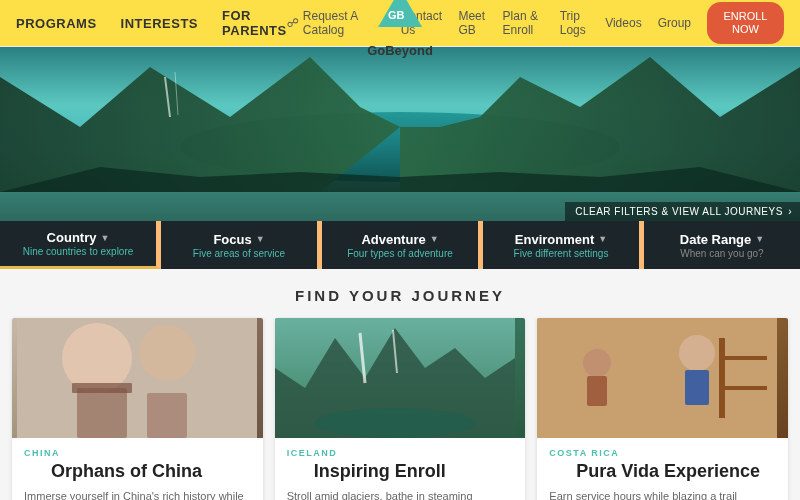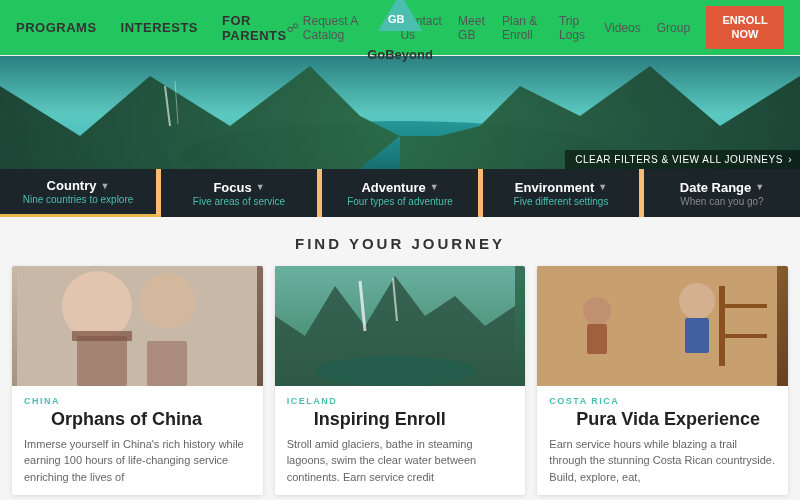--- a/index.html
+++ b/index.html
@@ -1,25 +1,25 @@
 <!DOCTYPE html>
 <html><head>
   <meta charset="utf-8">
   <style>
     * { margin: 0; padding: 0; box-sizing: border-box; }
     body { font-family: Arial, sans-serif; width: 800px; height: 500px; overflow: hidden; background: #f5f5f5; }
 
     
     .top-bar {
-      background: #22c55e;
+      background: #fde047;
       display: flex;
       align-items: center;
       justify-content: space-between;
       padding: 0 16px;
-      height: 56px;
+      height: 47px;
       border-bottom: 1px solid #eee;
       position: relative;
       z-index: 10;
     }
     .top-bar-left { display: flex; align-items: center; gap: 24px; }
     .top-bar-left a { text-decoration: none; color: #333; font-size: 13px; font-weight: 600; letter-spacing: 0.5px; text-transform: uppercase; }
     .top-bar-center {
       position: absolute;
       left: 50%;
       transform: translateX(-50%);
@@ -42,36 +42,37 @@
       left: -12px;
       color: #fff;
       font-size: 11px;
       font-weight: bold;
     }
     .logo-text { font-size: 13px; font-weight: 600; color: #333; margin-top: 6px; }
     .enroll-btn {
       background: #e05a3a;
       color: #fff;
       font-size: 11px;
-      font-weight: bold;
+      font-weight: normal;
       padding: 8px 10px;
       text-decoration: none;
       text-transform: uppercase;
       text-align: center;
       line-height: 1.2;
+      border-radius: 14px;
     }
     .utility-links { display: flex; gap: 12px; align-items: center; }
     .utility-links a { color: #555; text-decoration: none; font-size: 12px; display: flex; align-items: center; gap: 4px; }
     .second-nav { display: flex; gap: 16px; align-items: center; }
     .second-nav a { color: #555; text-decoration: none; font-size: 12px; }
 
     
     .hero {
       position: relative;
-      height: 113px;
+      height: 174px;
       background: linear-gradient(180deg, #1a6b5a 0%, #2a9d8f 20%, #48cae4 45%, #3d8b80 70%, #2d6a5f 100%);
       overflow: hidden;
       display: flex;
       align-items: center;
       justify-content: center;
     }
     .clear-filters-bar {
       position: absolute;
       bottom: 0;
       right: 0;

